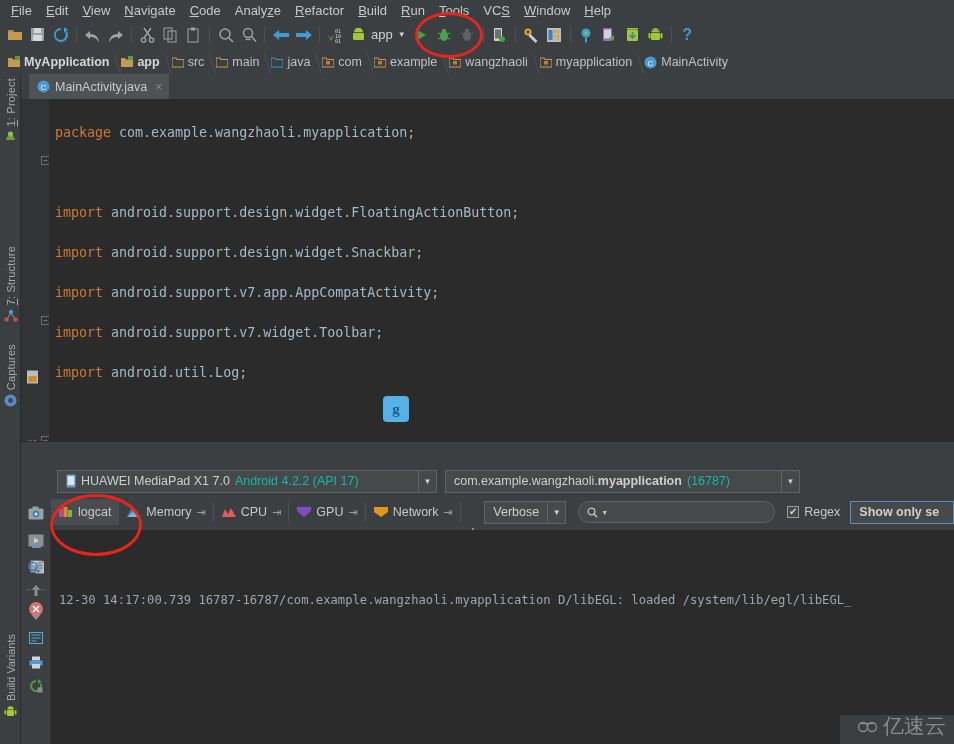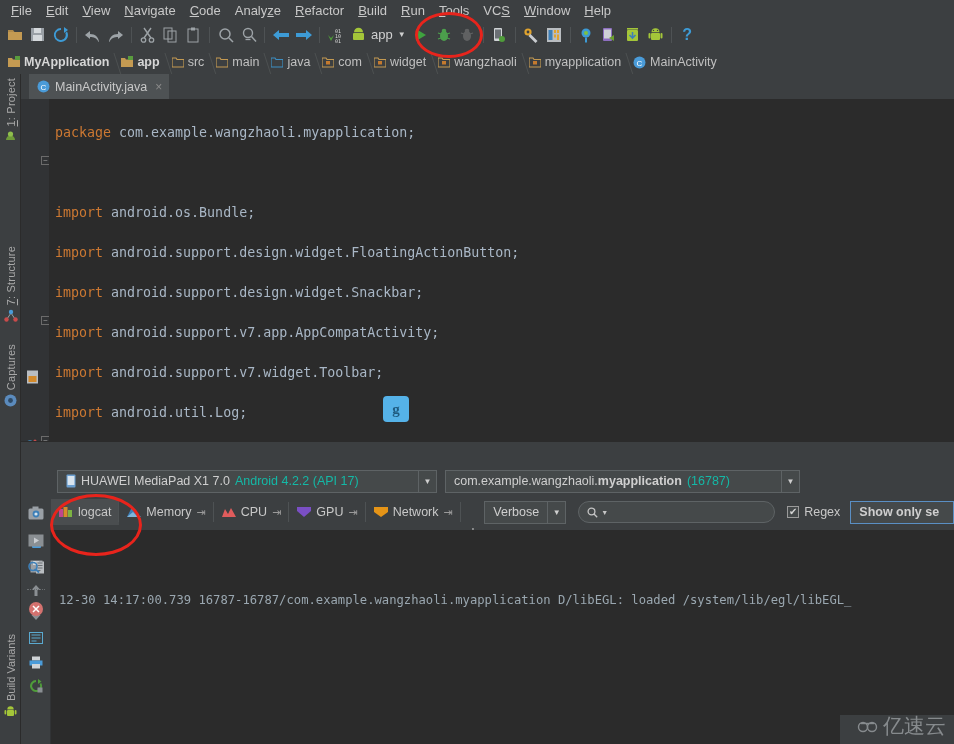--- a/index.html
+++ b/index.html
@@ -480,21 +480,21 @@
           <path d="M0 1h4l1 1.5h7V10H0z" fill="none" stroke="#c49a52" stroke-width="1.2"></path>
           <rect x="4" y="4" width="4" height="3.5" fill="#c47a2e"></rect>
         </svg>
       <span>com</span>
     </div>
     <div class="crumb">
       <svg width="12" height="11" viewBox="0 0 12 11">
           <path d="M0 1h4l1 1.5h7V10H0z" fill="none" stroke="#c49a52" stroke-width="1.2"></path>
           <rect x="4" y="4" width="4" height="3.5" fill="#c47a2e"></rect>
         </svg>
-      <span>widget</span>
+      <span>example</span>
     </div>
     <div class="crumb">
       <svg width="12" height="11" viewBox="0 0 12 11">
           <path d="M0 1h4l1 1.5h7V10H0z" fill="none" stroke="#c49a52" stroke-width="1.2"></path>
           <rect x="4" y="4" width="4" height="3.5" fill="#c47a2e"></rect>
         </svg>
       <span>wangzhaoli</span>
     </div>
     <div class="crumb">
       <svg width="12" height="11" viewBox="0 0 12 11">
@@ -587,21 +587,20 @@
         <svg width="14" height="14" viewBox="0 0 14 14">
             <rect x="1" y="0.5" width="11" height="13" fill="#b9bdc1"></rect>
             <rect x="2.5" y="6" width="8" height="6" fill="#d38a2b"></rect>
           </svg>
       </div>
     </div>
 
     <div class="codearea">
 <div class="ln"><span class="kw">package</span> com.example.wangzhaoli.myapplication<span class="pl">;</span></div>
 <div class="ln"></div>
-<div class="ln"><span class="kw">import</span> android.os.Bundle<span class="pl">;</span></div>
 <div class="ln"><span class="kw">import</span> android.support.design.widget.FloatingActionButton<span class="pl">;</span></div>
 <div class="ln"><span class="kw">import</span> android.support.design.widget.Snackbar<span class="pl">;</span></div>
 <div class="ln"><span class="kw">import</span> android.support.v7.app.AppCompatActivity<span class="pl">;</span></div>
 <div class="ln"><span class="kw">import</span> android.support.v7.widget.Toolbar<span class="pl">;</span></div>
 <div class="ln"><span class="kw">import</span> android.util.Log<span class="pl">;</span></div>
 
 
 
 
 

